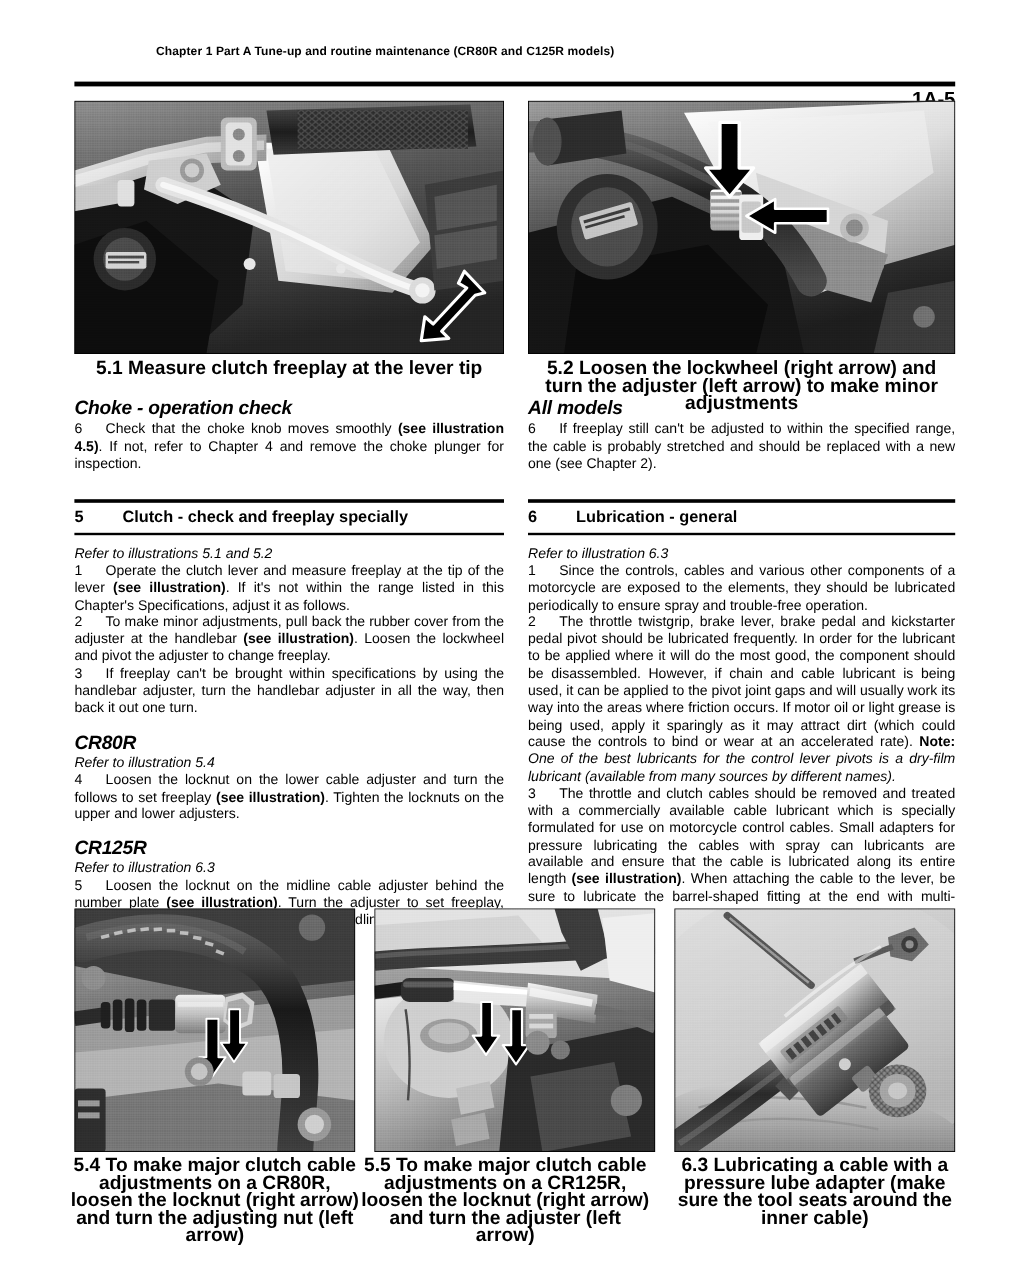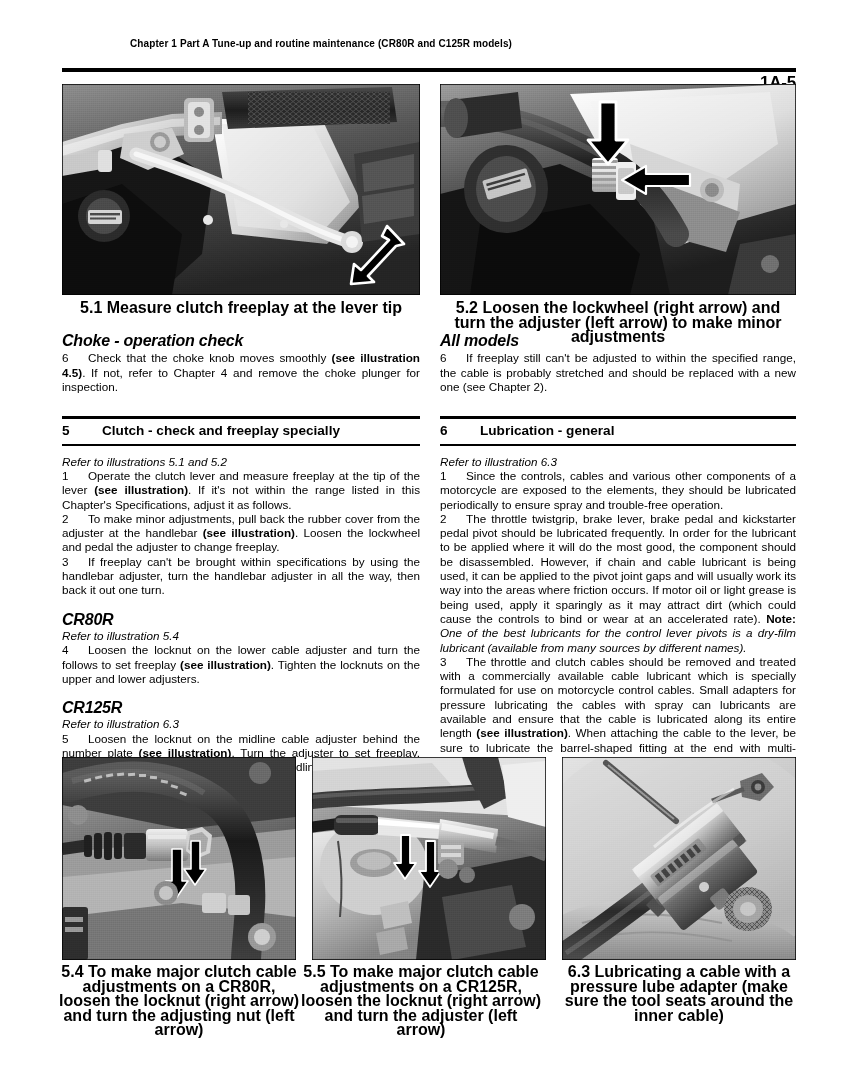--- a/index.html
+++ b/index.html
@@ -328,21 +328,21 @@
       <span>Clutch - check and freeplay specially</span>
     </div>
     <div class="sec-rule-bottom"></div>
 
     <p class="refline" style="margin-top:9px;">Refer to illustrations 5.1 and 5.2</p>
 
     <p>
       <span class="num">1</span><span>Operate the clutch lever and measure freeplay at the tip of the lever </span><b>(see illustration)</b><span>. If it's not within the range listed in this Chapter's Specifications, adjust it as follows.</span>
     </p>
     <p>
-      <span class="num">2</span><span>To make minor adjustments, pull back the rubber cover from the adjuster at the handlebar </span><b>(see illustration)</b><span>. Loosen the lockwheel and pedal the adjuster to change freeplay.</span>
+      <span class="num">2</span><span>To make minor adjustments, pull back the rubber cover from the adjuster at the handlebar </span><b>(see illustration)</b><span>. Loosen the lockwheel and pivot the adjuster to change freeplay.</span>
     </p>
     <p>
       <span class="num">3</span><span>If freeplay can't be brought within specifications by using the handlebar adjuster, turn the handlebar adjuster in all the way, then back it out one turn.</span>
     </p>
 
     <div class="sub-head" style="margin-top:15px;">CR80R</div>
     <p class="refline" style="margin-top:2px;">Refer to illustration 5.4</p>
     <p>
       <span class="num">4</span><span>Loosen the locknut on the lower cable adjuster and turn the follows to set freeplay </span><b>(see illustration)</b><span>. Tighten the locknuts on the upper and lower adjusters.</span>
     </p>

